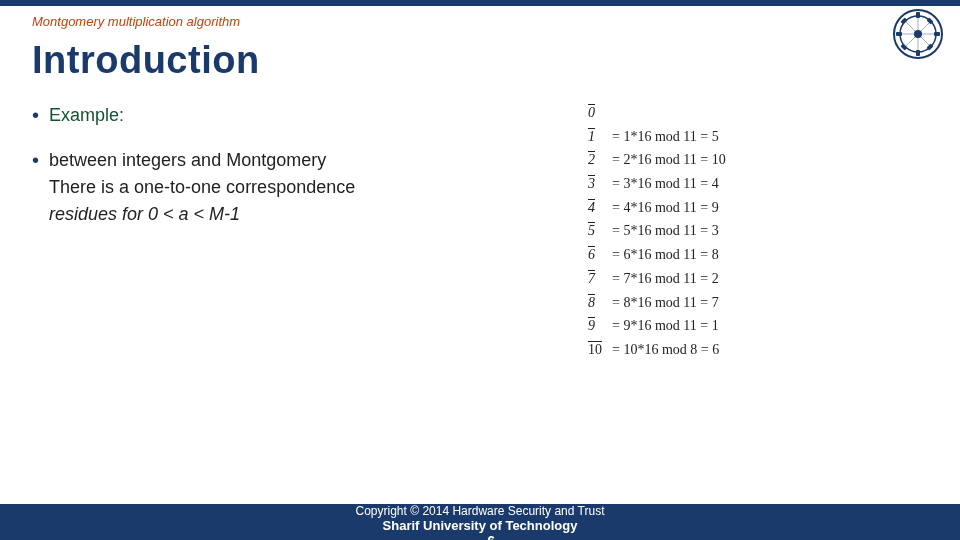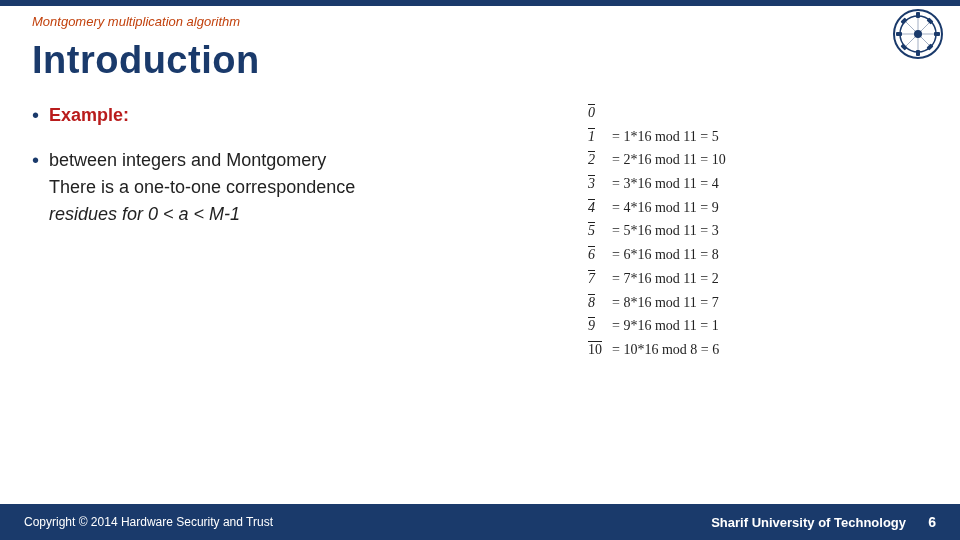--- a/index.html
+++ b/index.html
@@ -68,22 +68,22 @@
       flex-shrink: 0;
     }
 
     .bullet-text {
       font-size: 18px;
       color: #222;
       line-height: 1.5;
     }
 
     .bullet-text .example-label {
-      color: #b91c1c;
-      font-weight: 700;
+      color: #14532d;
+      font-weight: 400;
       text-align: right;
     }
 
     .example-eq {
       font-size: 20px;
       color: #222;
       margin-left: 28px;
       margin-top: 6px;
       margin-bottom: 18px;
       font-family: 'Times New Roman', serif;
@@ -118,20 +118,21 @@
       position: absolute;
       bottom: 0;
       left: 0;
       right: 0;
       height: 36px;
       background: #1a3a6b;
       display: flex;
       align-items: center;
       justify-content: space-between;
       padding: 0 24px;
+      flex-direction: column;
     }
 
     .footer-left {
       color: #ffffff;
       font-size: 12px;
     }
 
     .footer-center {
       color: #ffffff;
       font-size: 13px;

